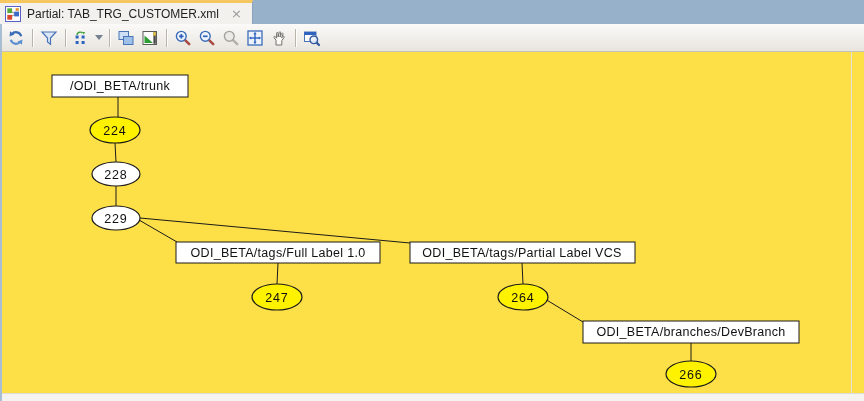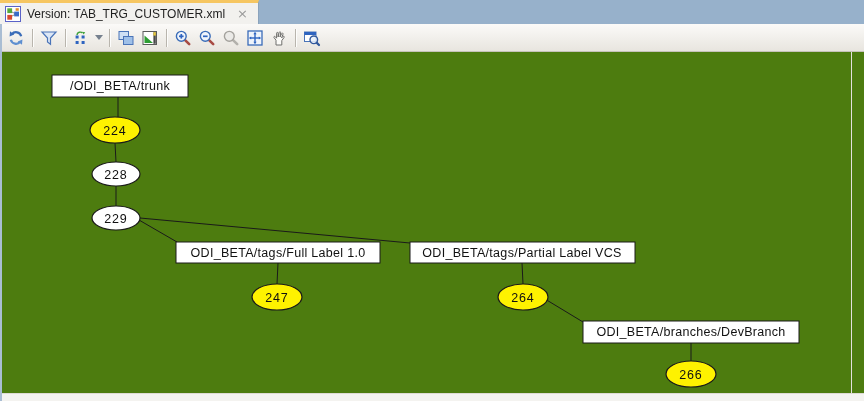--- a/index.html
+++ b/index.html
@@ -49,21 +49,21 @@
     box-shadow:1px 0 0 #FDFDFC;
   }
   .dd-arrow {
     width:0; height:0; margin:0 2px 0 1px;
     border-left:4px solid transparent; border-right:4px solid transparent;
     border-top:5px solid #76808E;
   }
 
   
   .canvas {
-    position:absolute; top:52px; left:0; right:0; bottom:0; background:#4d7c0f;text-align:right;
+    position:absolute; top:52px; left:0; right:0; bottom:0; background:#fde047;text-align:right;
   }
   .left-strip {
     position:absolute; left:0; top:24px; bottom:0; width:2px;
     background:#A9BDD3; z-index:6;
   }
   .v-line {
     position:absolute; left:851px; top:0; bottom:8px; width:1px; background:#E4E1DC;
   }
   .hscrollbar {
     position:absolute; left:2px; right:0; bottom:0; height:8px;
@@ -91,21 +91,21 @@
     <div class="tab">
       <svg class="tab-icon" viewBox="0 0 16 16">
         <rect x="0.5" y="0.5" width="15" height="15" fill="#ffffff" stroke="#5A62C8"></rect>
         <line x1="5" y1="5" x2="11" y2="8" stroke="#8a8a8a" stroke-width="1"></line>
         <line x1="5" y1="11" x2="11" y2="8" stroke="#8a8a8a" stroke-width="1"></line>
         <rect x="2.3" y="2.3" width="4.8" height="4.8" fill="#58A83C"></rect>
         <rect x="2.3" y="8.9" width="4.8" height="4.8" fill="#D8482F"></rect>
         <rect x="9.2" y="5.6" width="4.8" height="4.8" fill="#3A6CC8"></rect>
         <rect x="10.6" y="2.2" width="3.2" height="2.6" fill="#E0912E"></rect>
       </svg>
-      <span class="tab-label">Version: TAB_TRG_CUSTOMER.xml</span>
+      <span class="tab-label">Partial: TAB_TRG_CUSTOMER.xml</span>
       <span class="tab-close">×</span>
     </div>
   </div>
 
   <div class="toolbar">
 
     <button class="tbtn" title="">
       <svg width="18" height="18" viewBox="0 0 18 18">
         <path d="M14.2 7.2 A5.4 5.4 0 0 0 4.8 5.2" fill="none" stroke="#3A6CB8" stroke-width="2.2"></path>
         <polygon points="3.0,2.2 7.2,5.4 2.6,7.4" fill="#3A6CB8"></polygon>

